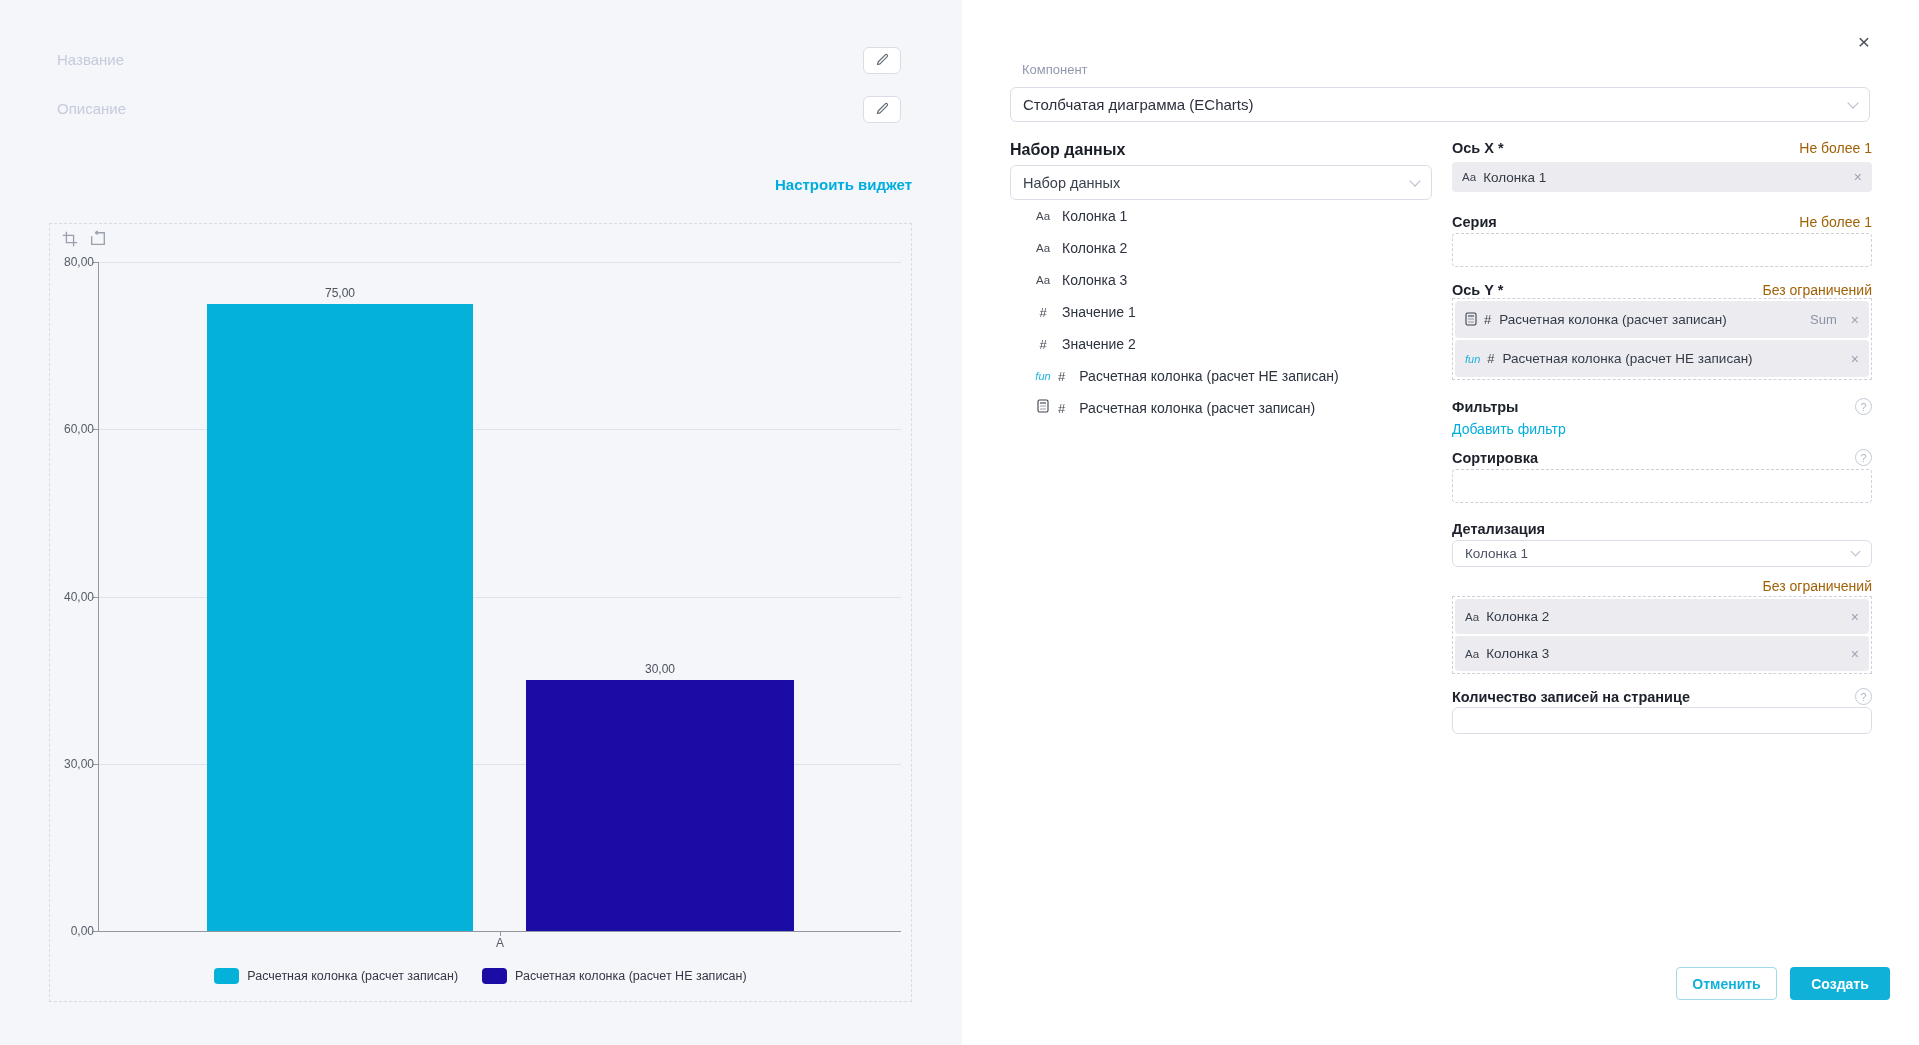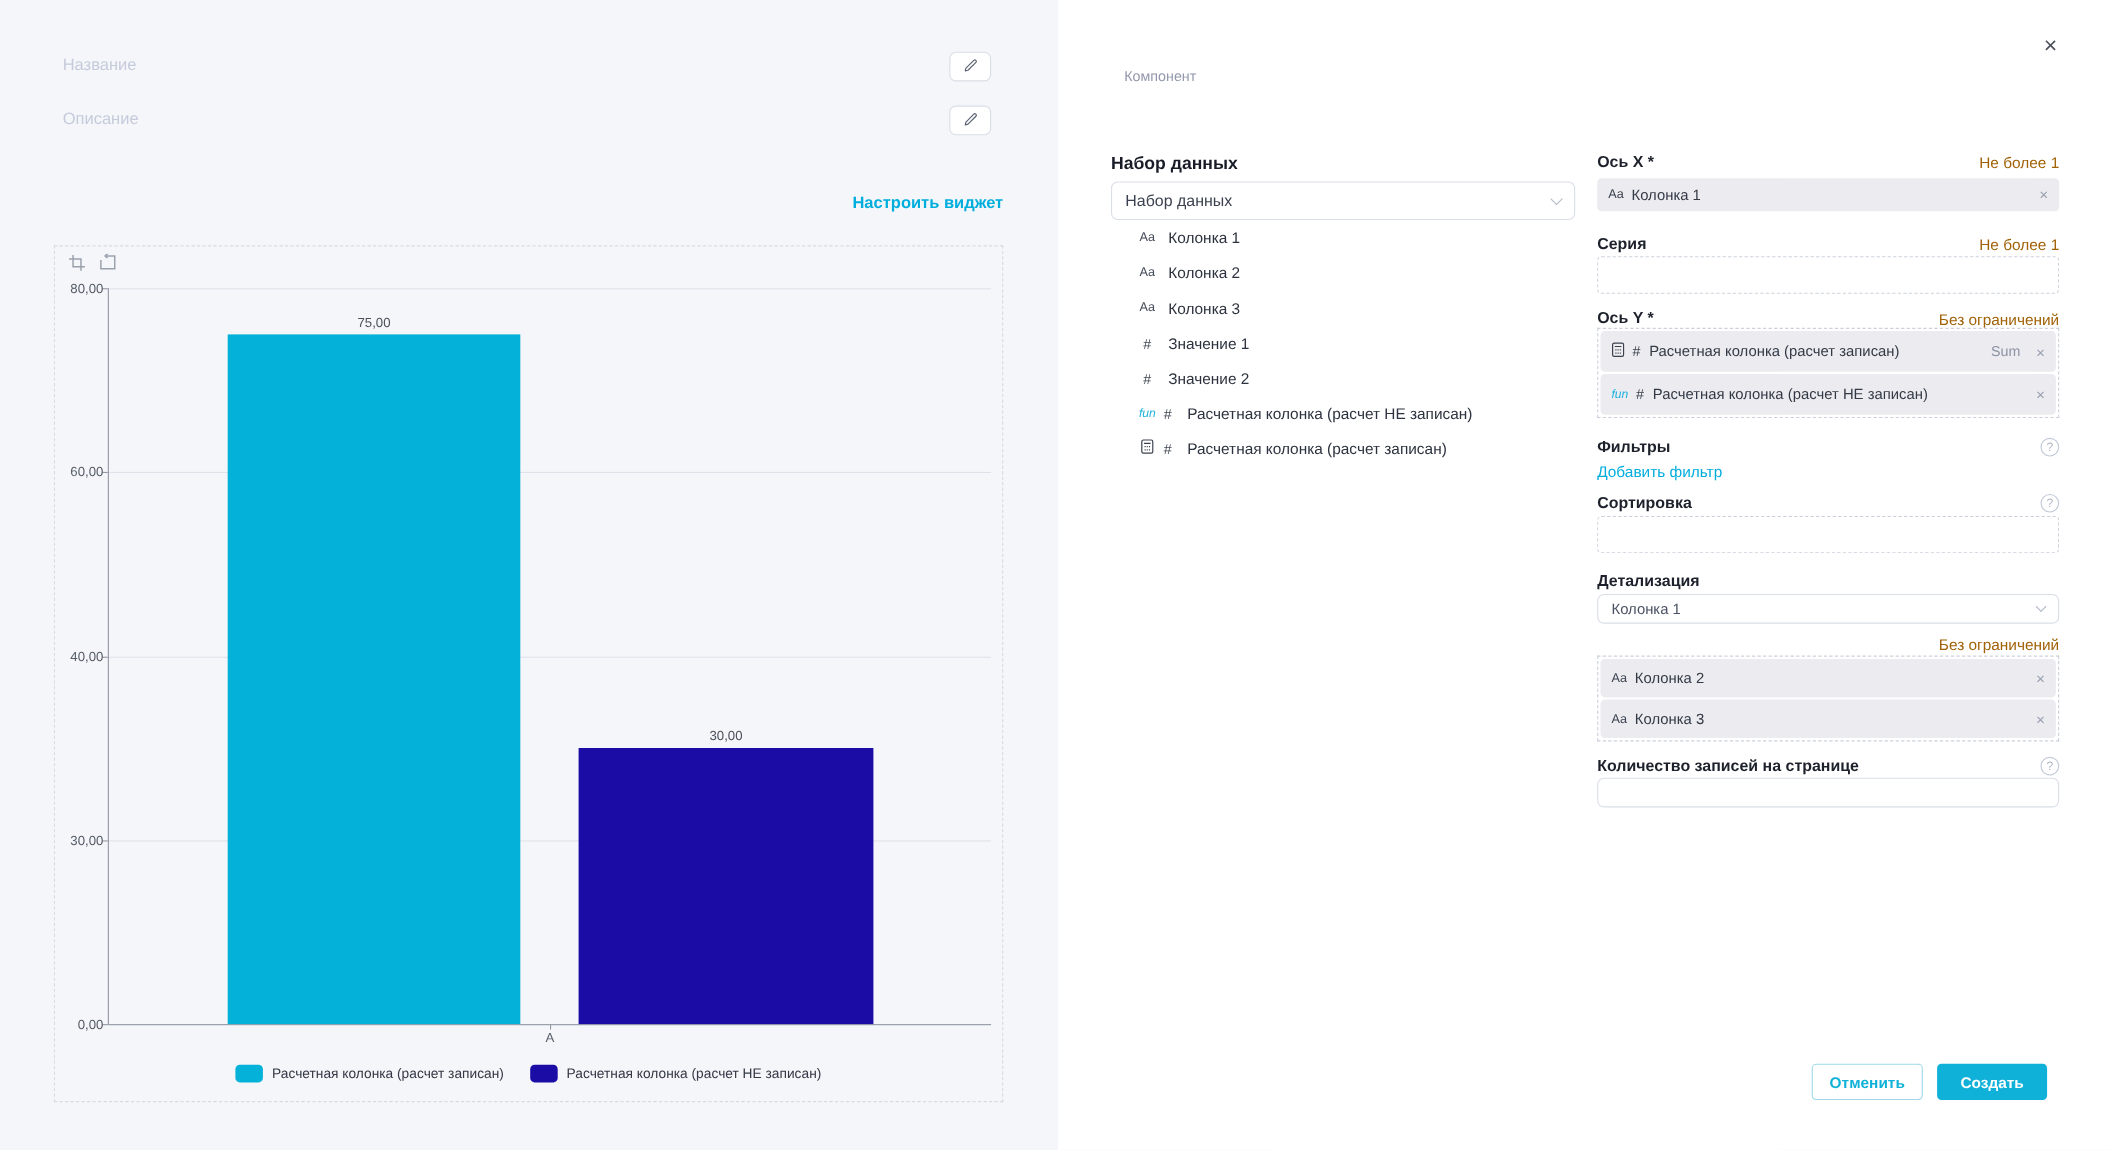--- a/index.html
+++ b/index.html
@@ -62,21 +62,21 @@
           cursor:pointer; }
   .chip .pre { font-size:11.5px; color:#3c4350; margin-right:7px; }
   .chip .hash { font-size:13px; color:#3c4350; margin-right:8px; }
   .chip .fun { font-size:11px; font-style:italic; color:#1fb2dc; margin-right:7px; }
   .chip .lbl { flex:1; font-size:13.5px; color:#333a46; }
   .chip .agg { font-size:13px; color:#8c93a6; margin-right:14px; }
   .chip .x { font-size:14px; color:#9aa1b0; cursor:pointer; }
   .link { position:absolute; font-size:14px; color:#00aedd; cursor:pointer; }
   .text-input { position:absolute; background:#fff; border:1px solid #dadee7; border-radius:6px; }
   .btn { position:absolute; height:33px; border-radius:4px; font-size:14px; font-weight:600;
-         display:flex; align-items:center; justify-content:center; cursor:pointer; }
+         display:flex; align-items:center; justify-content:center; cursor:pointer;margin-left:29px; }
   .btn-outline { border:1px solid #9fd9ea; background:#fff; color:#0fb1d8; }
   .btn-primary { background:#0fb1d8; color:#fff; border:none; }
 </style>
 </head>
 <body>
 
 <div id="app">
 
   <span class="ghost-label" style="left:57px; top:51px;">Название</span>
   <button class="edit-btn" style="left:863px; top:47px;">
@@ -144,20 +144,24 @@
             <span class="legend-text">Расчетная колонка (расчет НЕ записан)</span>
           </div>
         </div>
       </div>
   </div>
 
   <div class="panel">
     <span class="close-btn">×</span>
 
     <span class="small-label" style="left:60px; top:62px;">Компонент</span>
+    <div class="select-box" style="left:48px; top:87px; width:860px; height:35px;">
+      <span class="val">Столбчатая диаграмма (ECharts)</span>
+      <span class="chev"></span>
+    </div>
 
     <span class="section-heading" style="left:48px; top:141px;">Набор данных</span>
     <div class="select-box" style="left:48px; top:165px; width:422px; height:35px;">
       <span class="val" style="font-size:14.5px; color:#3b414e;">Набор данных</span>
       <span class="chev"></span>
     </div>
 
     <div id="dataset-list">
         <div class="ds-item">
           <span class="ds-pre pre-aa">Аа</span>

